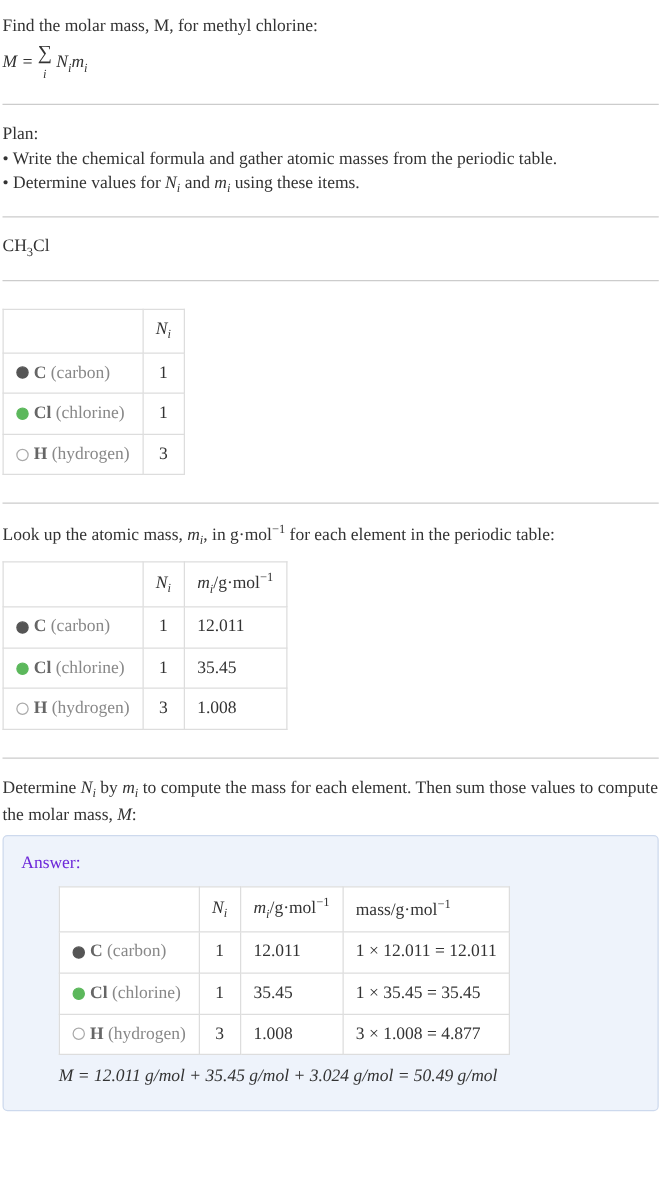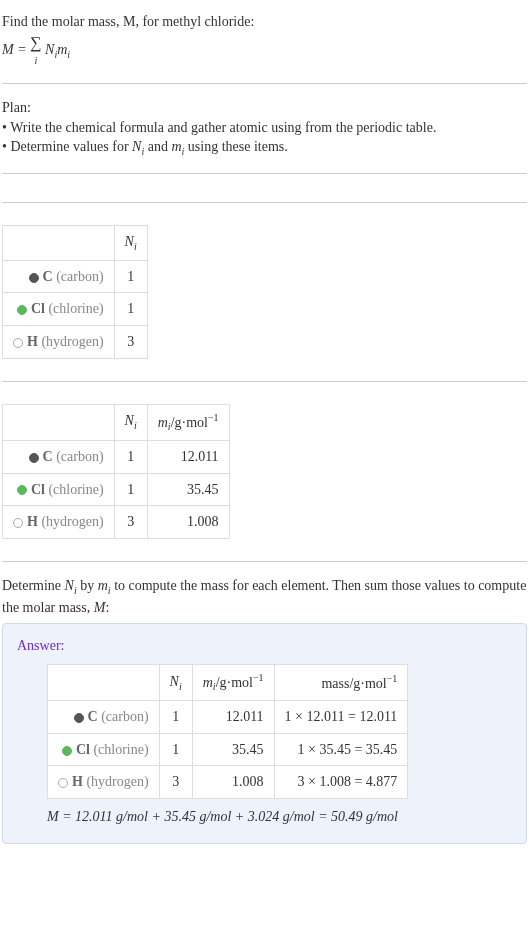--- a/index.html
+++ b/index.html
@@ -44,25 +44,25 @@
       vertical-align: sub;
     }
     table {
       border-collapse: collapse;
       margin: 8px 0;
       background: #fff;
     }
     table.data-table th, table.data-table td {
       border: 1px solid #ddd;
       padding: 6px 10px;
-      text-align: right;
+      text-align: left;
       font-weight: normal;
     }
     table.data-table th {
-      text-align: right;
+      text-align: left;
       font-style: italic;
     }
     table.data-table td.num {
       text-align: center;
     }
     .element-cell {
       color: #888;
       white-space: nowrap;
     }
     .element-dot {
@@ -95,39 +95,42 @@
       margin-left: 30px;
       font-style: italic;
     }
     .ital { font-style: italic; }
     .col-mi { white-space: nowrap; }
   </style>
 </head>
 <body>
 
 <div class="section">
-  <div>Find the molar mass, M, for methyl chloride:</div>
+  <div>Find the molar mass, M, for methyl chlorine:</div>
   <div class="formula-line">
     <span>M</span><span> = </span><span style="display:inline-block; text-align:center; vertical-align:middle; line-height:0.9;"><span class="sigma">∑</span><br><span class="sub-i" style="font-style:italic;">i</span></span><span> N</span><span class="sub-i">i</span><span>m</span><span class="sub-i">i</span>
   </div>
 </div>
 
 <hr class="divider">
 
 <div class="section">
   <div>Plan:</div>
-  <div>• Write the chemical formula and gather atomic using from the periodic table.</div>
+  <div>• Write the chemical formula and gather atomic masses from the periodic table.</div>
   <div>
     <span>• Determine values for </span><span class="ital">N</span><span class="sub-i ital">i</span><span> and </span><span class="ital">m</span><span class="sub-i ital">i</span><span> using these items.</span>
   </div>
 </div>
 
 <hr class="divider">
 
 <div class="section">
+  <div>
+    <span>CH</span><span class="chem-sub">3</span><span>Cl</span>
+  </div>
 </div>
 
 <hr class="divider">
 
 <div class="section">
   <table class="data-table">
     <tbody>
         <tr>
       <th></th>
       <th><span>N</span><span class="sub-i">i</span></th>
@@ -144,20 +147,23 @@
       <td class="element-cell"><span class="element-dot dot-h"></span><b style="color:#666;">H</b><span> (hydrogen)</span></td>
       <td class="num">3</td>
     </tr>
   </tbody>
     </table>
 </div>
 
 <hr class="divider">
 
 <div class="section">
+  <div>
+    <span>Look up the atomic mass, </span><span class="ital">m</span><span class="sub-i ital">i</span><span>, in g·mol</span><span class="sup">−1</span><span> for each element in the periodic table:</span>
+  </div>
   <table class="data-table">
     <tbody>
         <tr>
       <th></th>
       <th><span>N</span><span class="sub-i">i</span></th>
       <th class="col-mi"><span>m</span><span class="sub-i">i</span><span style="font-style:normal;">/g·mol</span><span class="sup" style="font-style:normal;">−1</span></th>
     </tr>
     <tr>
       <td class="element-cell"><span class="element-dot dot-c"></span><b style="color:#666;">C</b><span> (carbon)</span></td>
       <td class="num">1</td>

